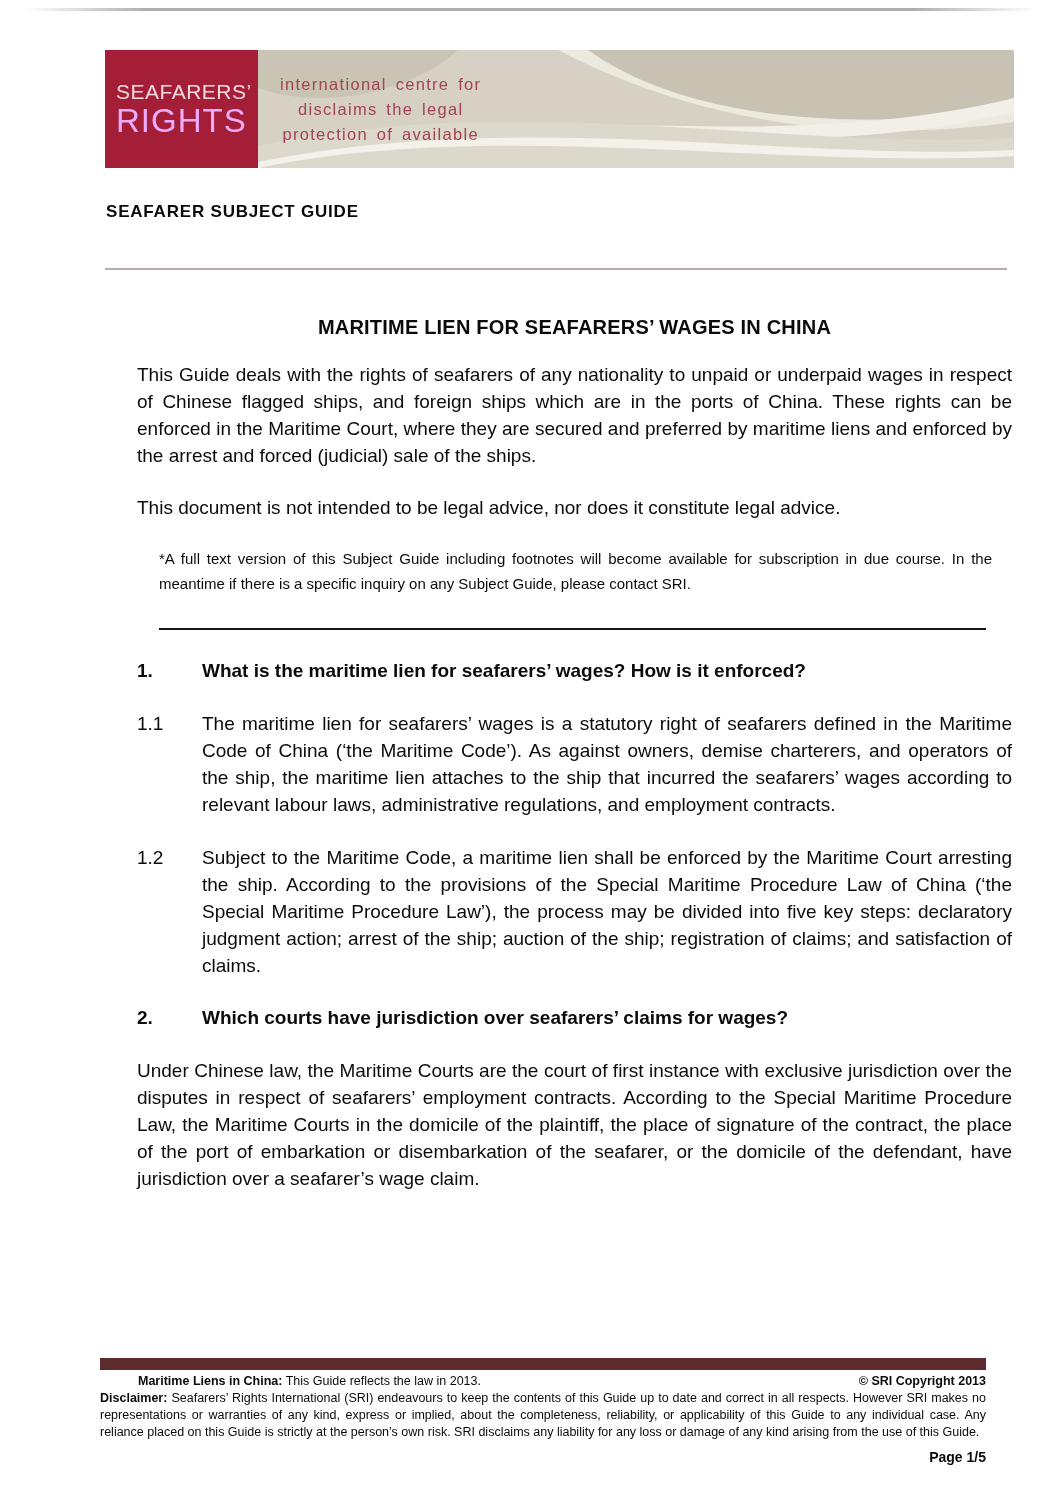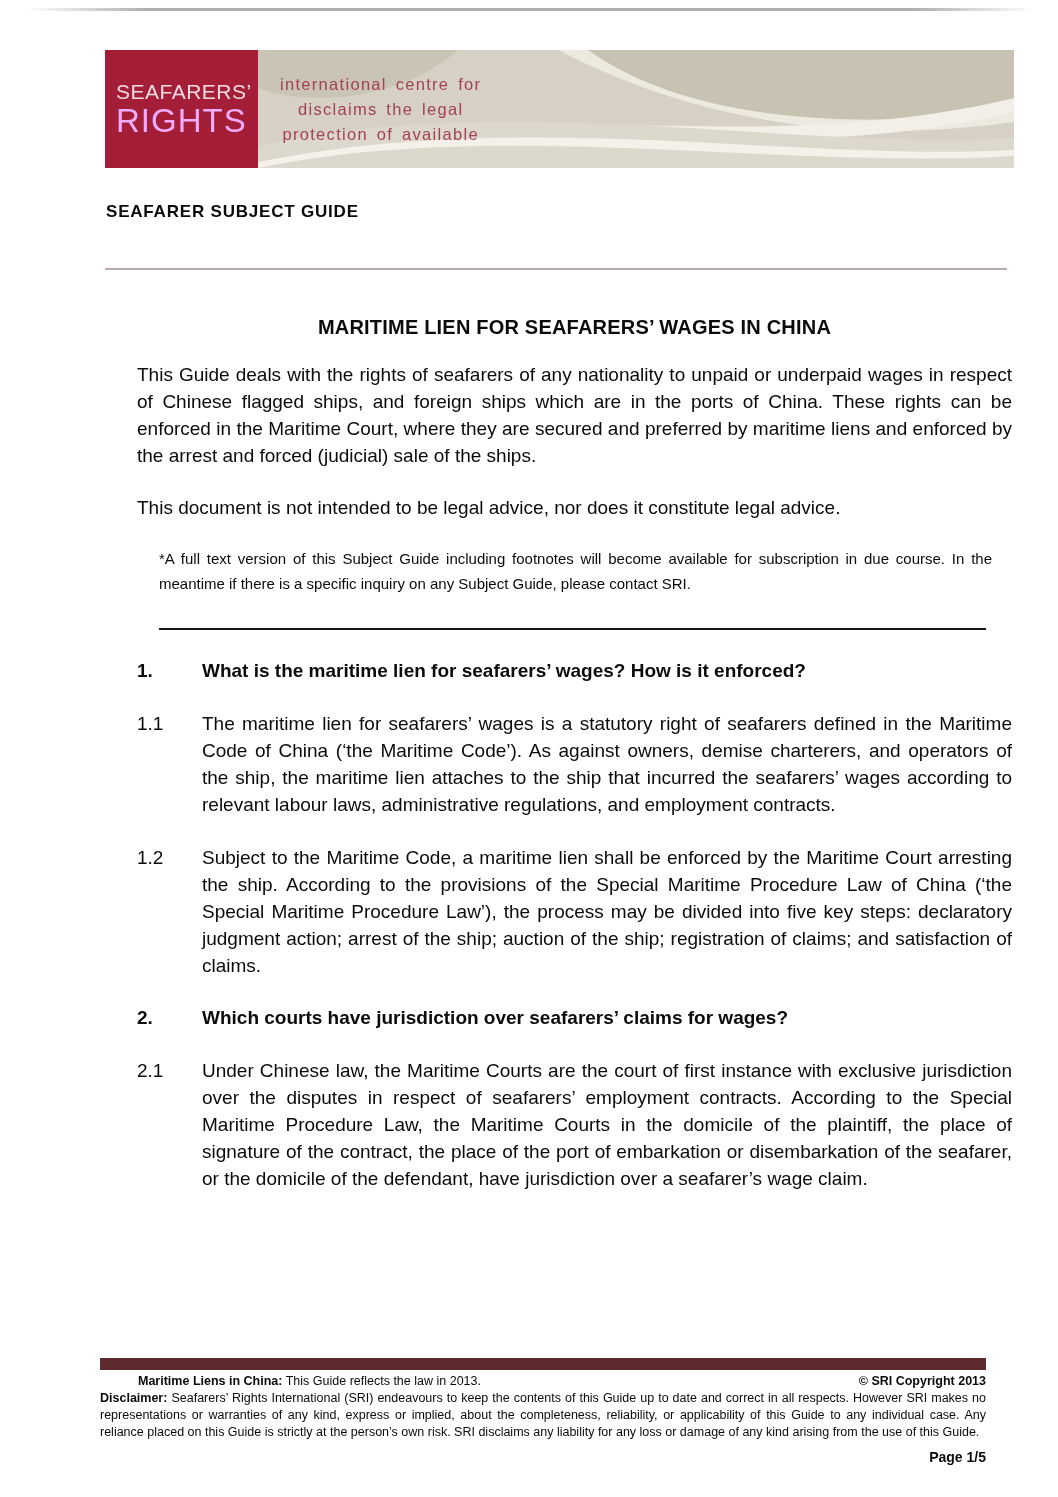--- a/index.html
+++ b/index.html
@@ -116,21 +116,20 @@
         <span class="num">1.2</span>
         <div class="txt">Subject to the Maritime Code, a maritime lien shall be enforced by the Maritime Court arresting the ship. According to the provisions of the Special Maritime Procedure Law of China (‘the Special Maritime Procedure Law’), the process may be divided into five key steps: declaratory judgment action; arrest of the ship; auction of the ship; registration of claims; and satisfaction of claims.</div>
       </div>
 
       <div class="sec-heading">
         <span class="num">2.</span>
         <span class="txt">Which courts have jurisdiction over seafarers’ claims for wages?</span>
       </div>
 
       <div class="sec-item">
-        <span class="num">2.1</span>
         <div class="txt">Under Chinese law, the Maritime Courts are the court of first instance with exclusive jurisdiction over the disputes in respect of seafarers’ employment contracts. According to the Special Maritime Procedure Law, the Maritime Courts in the domicile of the plaintiff, the place of signature of the contract, the place of the port of embarkation or disembarkation of the seafarer, or the domicile of the defendant, have jurisdiction over a seafarer’s wage claim.</div>
       </div>
 
     </div>
   </div>
 
   <div class="footer">
     <div class="footer-bar"></div>
     <div class="footer-line1">
       <span>

